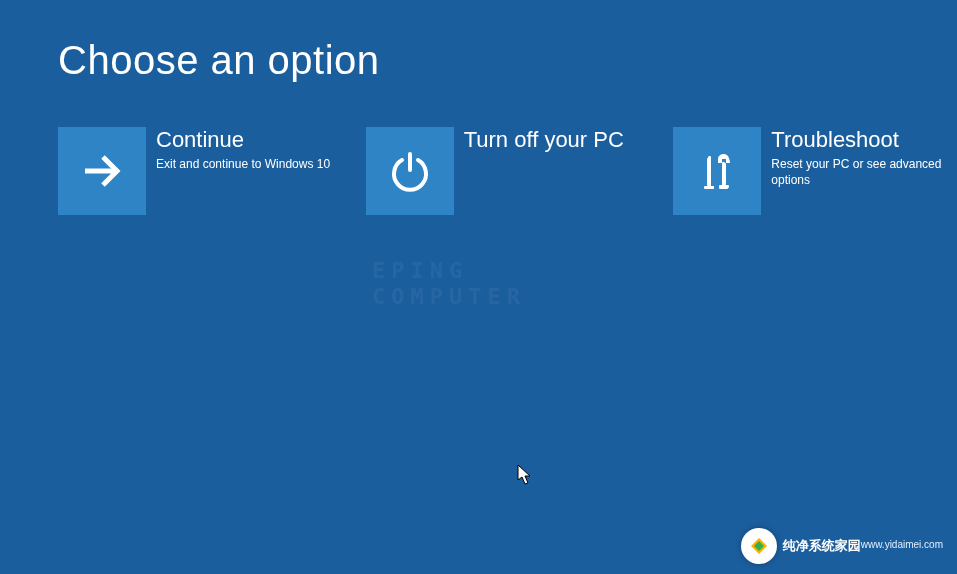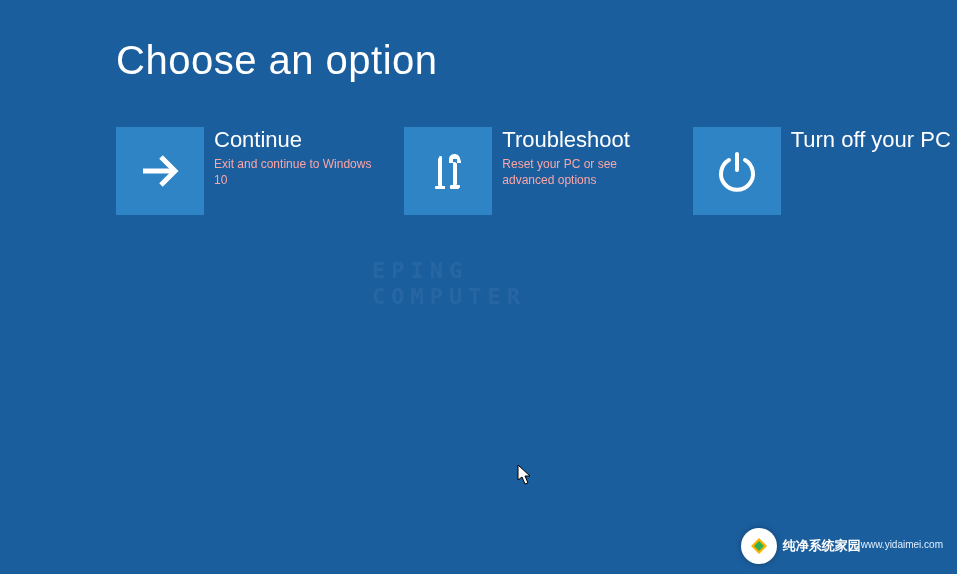--- a/index.html
+++ b/index.html
@@ -10,21 +10,21 @@
     body {
       width: 957px;
       height: 574px;
       background-color: #1b5e9e;
       font-family: "Segoe UI", "Segoe UI Light", sans-serif;
       color: #ffffff;
       overflow: hidden;
       position: relative;
     }
     .container {
-      padding: 38px 0 0 116px;
+      padding: 38px 0 0 58px;
     }
     .page-title {
       font-size: 40px;
       font-weight: 300;
       letter-spacing: 0.5px;
       margin-bottom: 44px;
     }
     .option-list {
       display: flex;
       flex-direction: row;
@@ -51,21 +51,21 @@
     }
     .option-title {
       font-size: 22px;
       font-weight: 300;
       line-height: 1.2;
       margin-bottom: 4px;
     }
     .option-subtitle {
       font-size: 12px;
       font-weight: 400;
-      color: #fca5a5;
+      color: #ffffff;
       line-height: 1.3;
     }
     .watermark {
       position: absolute;
       right: 14px;
       bottom: 10px;
       display: flex;
       align-items: center;
       gap: 6px;
     }
@@ -131,54 +131,54 @@
       </div>
       <div class="option-text">
         <div class="option-title">Continue</div>
         <div class="option-subtitle">Exit and continue to Windows 10</div>
       </div>
     </div>
 
     <div class="option-item">
       <div class="option-icon">
         <svg width="50" height="50" viewBox="0 0 50 50">
+          <g stroke="#ffffff" stroke-width="4" fill="none" stroke-linecap="round">
+            <path d="M 17 14 A 16 16 0 1 0 33 14"></path>
+            <line x1="25" y1="8" x2="25" y2="24"></line>
+          </g>
+        </svg>
+      </div>
+      <div class="option-text">
+        <div class="option-title">Turn off your PC</div>
+        <div class="option-subtitle"></div>
+      </div>
+    </div>
+
+    <div class="option-item">
+      <div class="option-icon">
+        <svg width="50" height="50" viewBox="0 0 50 50">
           <g fill="#ffffff">
             <rect x="15" y="12" width="4" height="28" rx="1"></rect>
             <rect x="12" y="40" width="10" height="3" rx="1"></rect>
             <path d="M30 10 a6 6 0 0 1 6 6 v1 h-4 v-4 h-4 v4 h-4 v-1 a6 6 0 0 1 6 -6 z" transform="translate(2,0)"></path>
             <rect x="30" y="17" width="4" height="22" rx="1" transform="translate(0,0)"></rect>
             <rect x="27" y="39" width="10" height="3" rx="1"></rect>
           </g>
           <g fill="#ffffff">
             <rect x="16" y="10" width="3" height="32" rx="1.2"></rect>
             <rect x="13" y="40" width="9" height="3" rx="1"></rect>
             <rect x="30" y="16" width="3" height="26" rx="1.2"></rect>
             <rect x="27" y="40" width="9" height="3" rx="1"></rect>
             <path d="M31.5 8 c3 0 5.5 2.2 5.5 5 l0 3 l-3 0 l0 -5 l-5 0 l0 5 l-3 0 l0 -3 c0 -2.8 2.5 -5 5.5 -5 z"></path>
           </g>
         </svg>
       </div>
       <div class="option-text">
         <div class="option-title">Troubleshoot</div>
         <div class="option-subtitle">Reset your PC or see advanced options</div>
-      </div>
-    </div>
-
-    <div class="option-item">
-      <div class="option-icon">
-        <svg width="50" height="50" viewBox="0 0 50 50">
-          <g stroke="#ffffff" stroke-width="4" fill="none" stroke-linecap="round">
-            <path d="M 17 14 A 16 16 0 1 0 33 14"></path>
-            <line x1="25" y1="8" x2="25" y2="24"></line>
-          </g>
-        </svg>
-      </div>
-      <div class="option-text">
-        <div class="option-title">Turn off your PC</div>
-        <div class="option-subtitle"></div>
       </div>
     </div>
 
   </div>
 </div>
 
 <div class="ghost-text">
   <div>EPING</div>
   <div>COMPUTER</div>
 </div>

